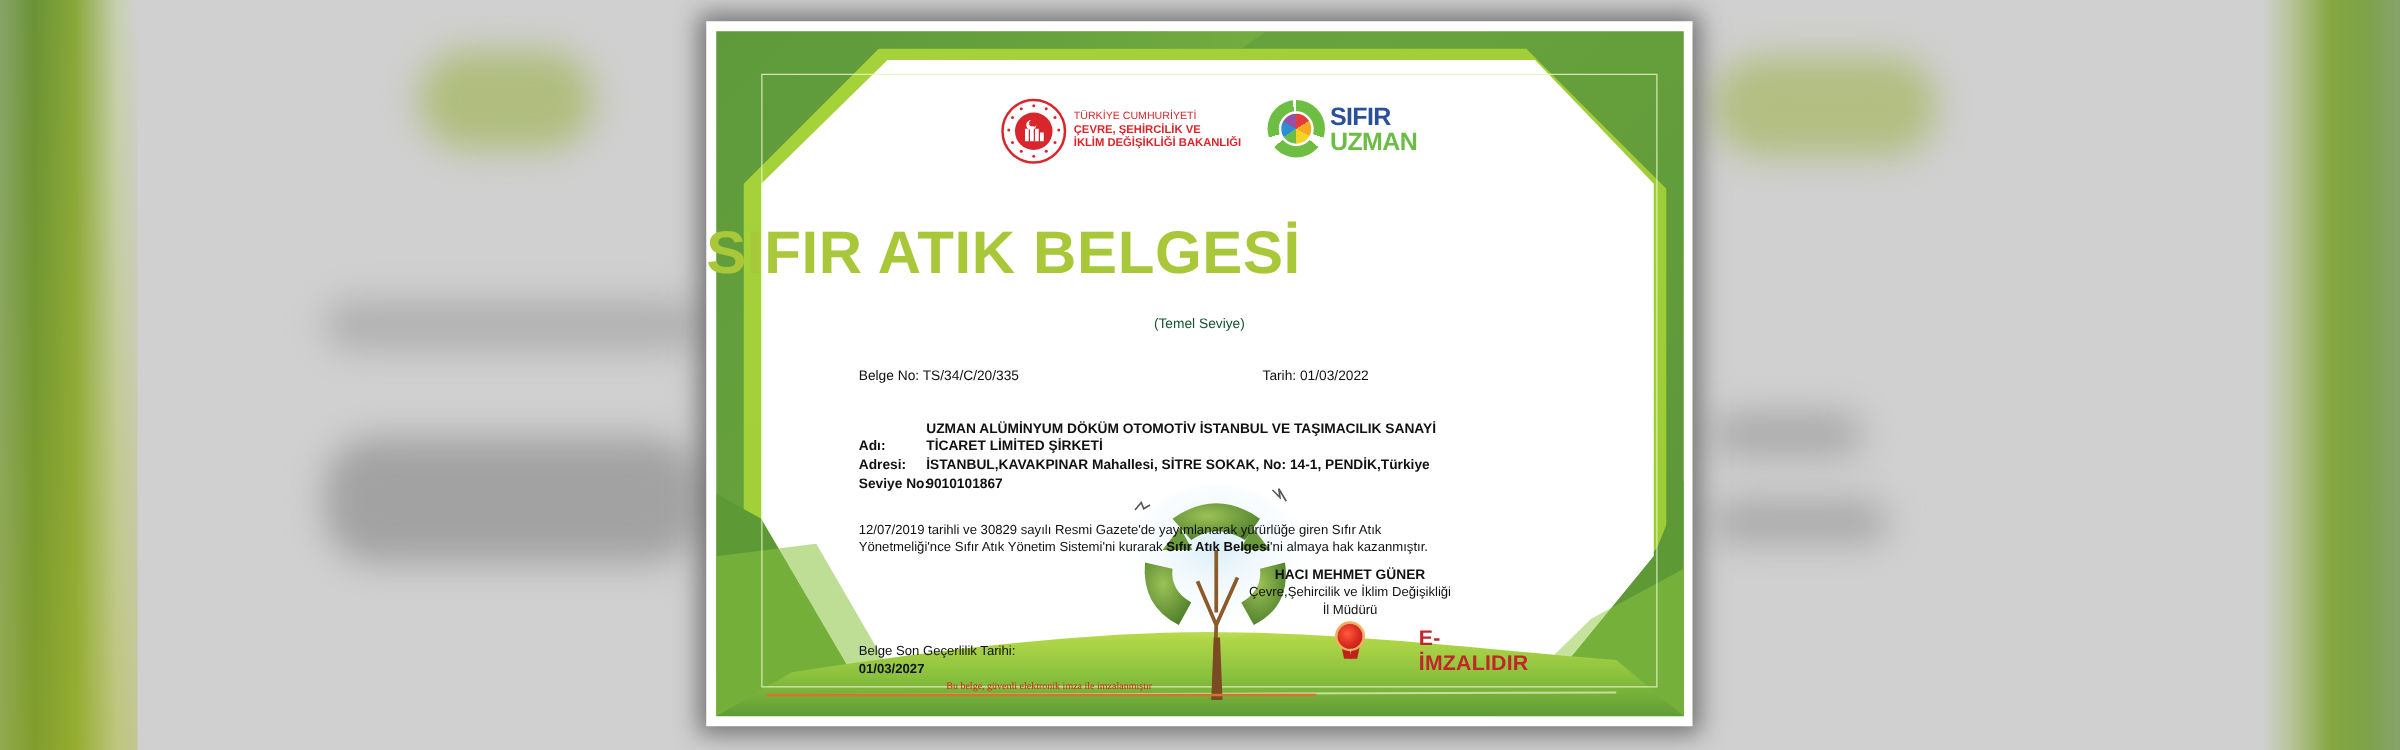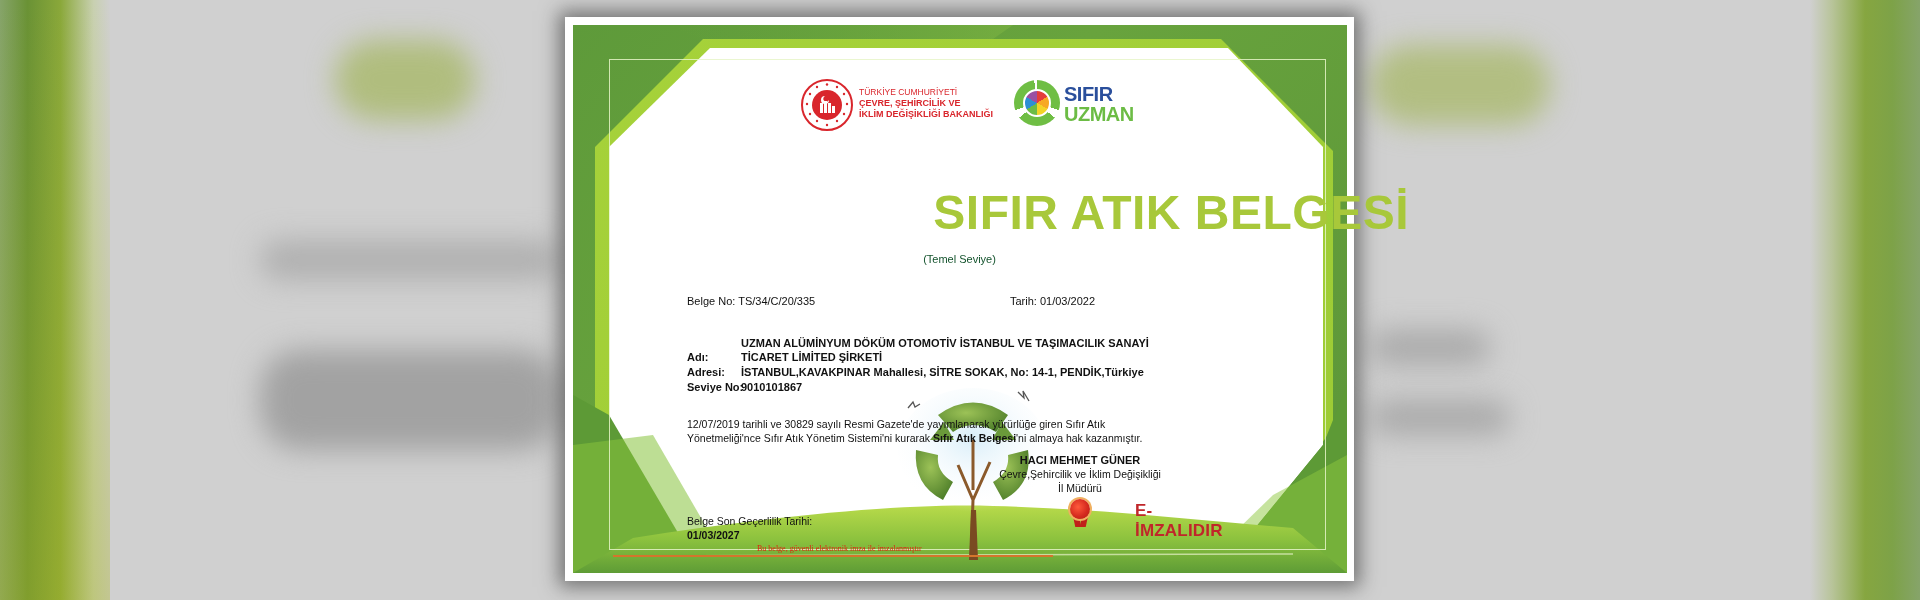--- a/index.html
+++ b/index.html
@@ -86,21 +86,21 @@
     position:absolute; left:50px; font-weight:bold; font-size:20px; line-height:20px; letter-spacing:-0.5px;
   }
   .sifir-word.w1 { top:4px; color:#2a4f9c; }
   .sifir-word.w2 { top:24px; color:#6cbc45; }
 
   .directorate {
     position:absolute; left:0; width:789px; top:134px; text-align:center;
     font-size:11.5px; font-weight:bold; color:#111; letter-spacing:-0.1px;
   }
   .main-title {
-    position:absolute; left:0; width:844px; top:170px; text-align:right;
+    position:absolute; left:0; width:844px; top:160px; text-align:left;
     font-size:48px; font-weight:bold; color:#a8c83a; letter-spacing:0.5px;
     line-height:52px;
   }
   .level {
     position:absolute; left:0; width:789px; top:236px; text-align:center;
     font-size:11px; color:#14532d;
   }
   .txt { position:absolute; font-size:11px; color:#111; white-space:nowrap; }
   .bold { font-weight:bold; }
 

